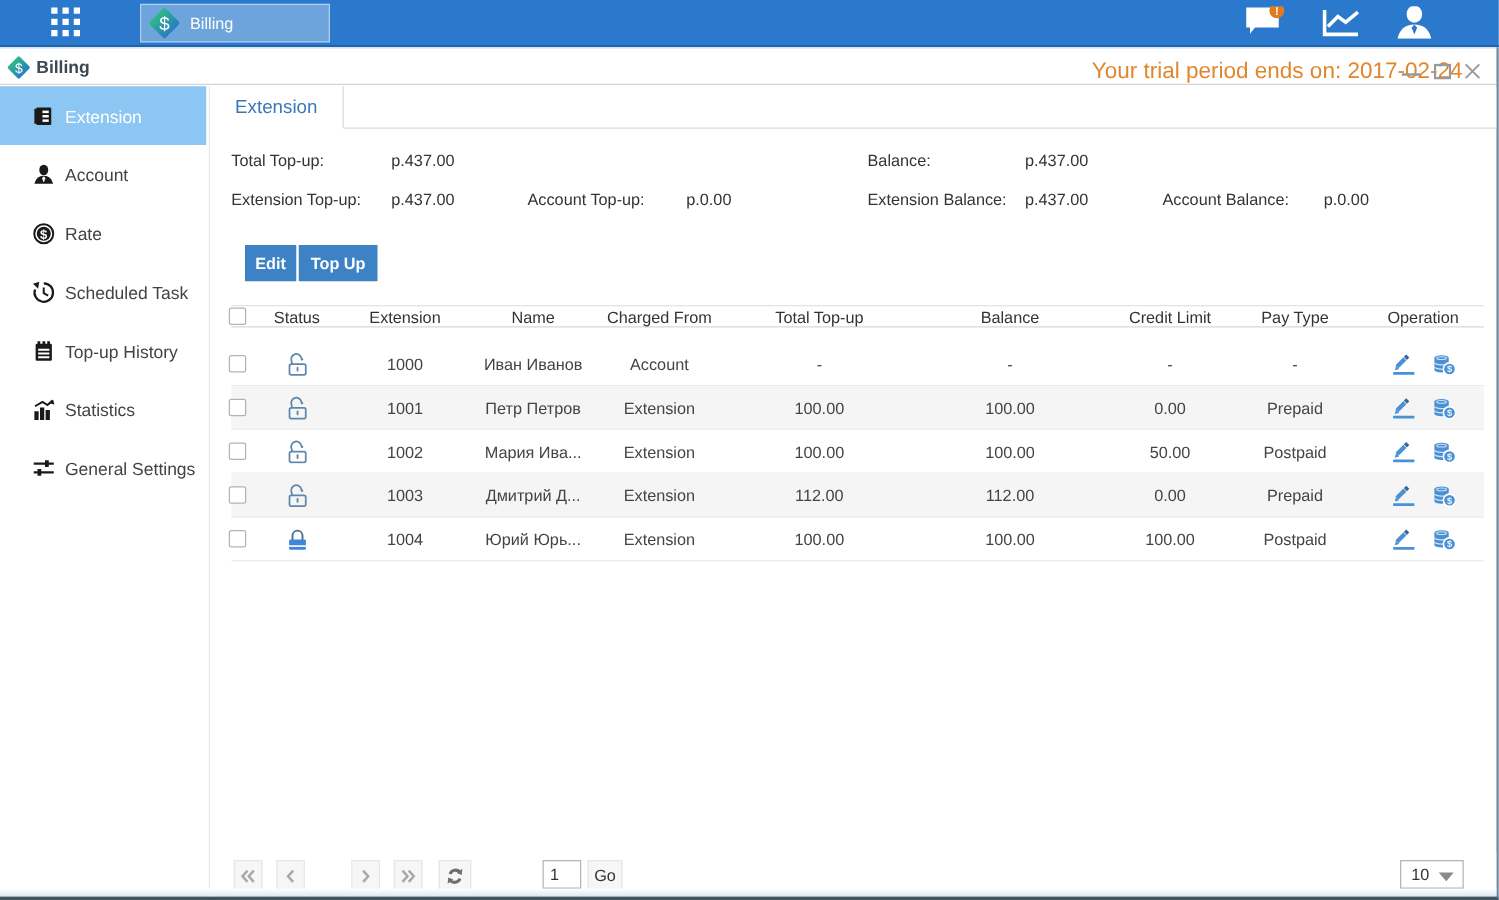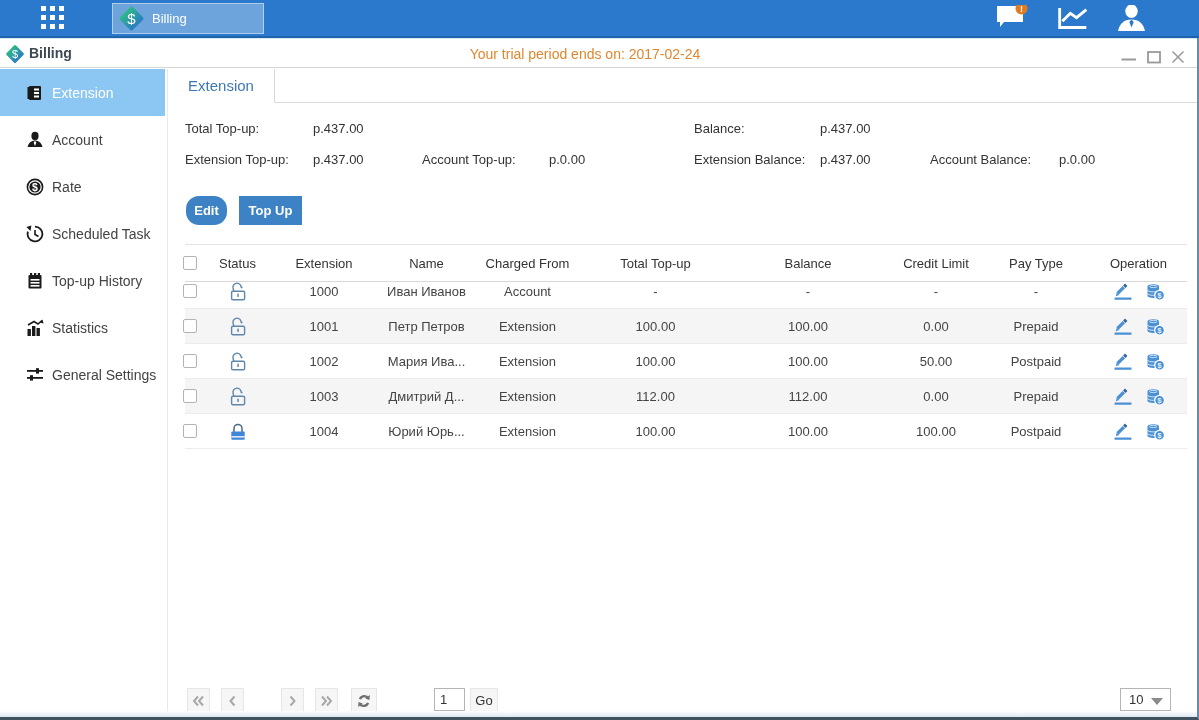--- a/index.html
+++ b/index.html
@@ -25,21 +25,21 @@
 .topicons { position:absolute; right:0; top:0; height:37px; }
 .ticon { position:absolute; top:4px; }
 
 
 .window { position:absolute; left:0; top:38px; width:1199px; height:682px; background:#fff; border-right:2px solid #6d8aa5; border-bottom:3px solid #41525f; }
 
 
 .titlebar { position:absolute; left:0; top:0; width:100%; height:30px; background:#fff; border-top:1px solid #d8e7f4; border-bottom:1px solid #d5d5d5; }
 .titlebar .wicon { position:absolute; left:5px; top:5px; }
 .titlebar .wtitle { position:absolute; left:29px; top:6px; font-size:14px; font-weight:bold; color:#3d4852; }
-.trial { position:absolute; left:0; right:27px; top:7px; text-align:center; font-size:14px; color:#e0872e; }
+.trial { position:absolute; left:0; right:27px; top:7px; text-align:right; font-size:18px; color:#e0872e; }
 .controls { position:absolute; right:12px; top:3px; height:30px; display:flex; align-items:center; }
 
 
 .sidebar { position:absolute; left:0; top:31px; width:168px; bottom:0; background:#fff; border-right:1px solid #e9e9e9; }
 .sitem { position:relative; height:47px; display:flex; align-items:center; color:#434343; font-size:14px; }
 .sitem .sic { width:18px; height:18px; margin-left:26px; margin-right:8px; flex:none; }
 .sitem.sel { background:#8cc6f2; color:#fff; width:165px; }
 
 
 .content { position:absolute; left:168px; top:31px; right:0; bottom:0; background:#fff; }
@@ -50,21 +50,21 @@
 .stats { position:absolute; left:0; top:36px; width:100%; }
 .stat { position:absolute; font-size:13px; color:#333; white-space:nowrap; }
 .stat b { font-weight:normal; }
 
 
 .btn { position:absolute; height:29px; background:#3d82c4; color:#fff; font-size:13px; font-weight:bold; text-align:center; line-height:29px; }
 
 
 .tbl { position:absolute; left:17px; top:175px; width:1002px; font-size:13px; color:#444; }
 .trow { position:absolute; left:0; width:1002px; height:35px; }
-.trow.hdr { height:38px; border-top:1px solid #e3e3e3; border-bottom:1px solid #d8d8d8; color:#333; }
+.trow.hdr { height:18px; border-top:1px solid #e3e3e3; border-bottom:1px solid #d8d8d8; color:#333; }
 .trow.alt { background:#f5f5f5; }
 .trow .c { position:absolute; top:0; height:100%; display:flex; align-items:center; justify-content:center; }
 .cb { width:14px; height:14px; border:1px solid #b3b3b3; background:#fff; border-radius:2px; }
 
 .c0 { left:-3px; width:16px; }
 .c1 { left:25px;  width:55px; }
 .c2 { left:80px;  width:118px; }
 .c3 { left:198px; width:87px; }
 .c4 { left:285px; width:115px; }
 .c5 { left:400px; width:141px; }
@@ -207,21 +207,21 @@
       <div class="stat" style="left:17px; top:47px;"><b>Extension Top-up:</b></div>
       <div class="stat" style="left:145px; top:47px;">p.437.00</div>
       <div class="stat" style="left:254px; top:47px;"><b>Account Top-up:</b></div>
       <div class="stat" style="left:381px; top:47px;">p.0.00</div>
       <div class="stat" style="left:526px; top:47px;"><b>Extension Balance:</b></div>
       <div class="stat" style="left:652px; top:47px;">p.437.00</div>
       <div class="stat" style="left:762px; top:47px;"><b>Account Balance:</b></div>
       <div class="stat" style="left:891px; top:47px;">p.0.00</div>
     </div>
 
-    <div class="btn" style="left:18px; top:127px; width:41px;border-radius:13px;">Edit</div>
+    <div class="btn" style="left:28px; top:127px; width:41px;">Edit</div>
     <div class="btn" style="left:71px; top:127px; width:63px;">Top Up</div>
 
     <div class="tbl">
       <div class="trow hdr" style="top:0;">
         <div class="c c0">
             <span class="cb"></span>
           </div>
         <div class="c c1">Status</div>
         <div class="c c2">Extension</div>
         <div class="c c3">Name</div>

